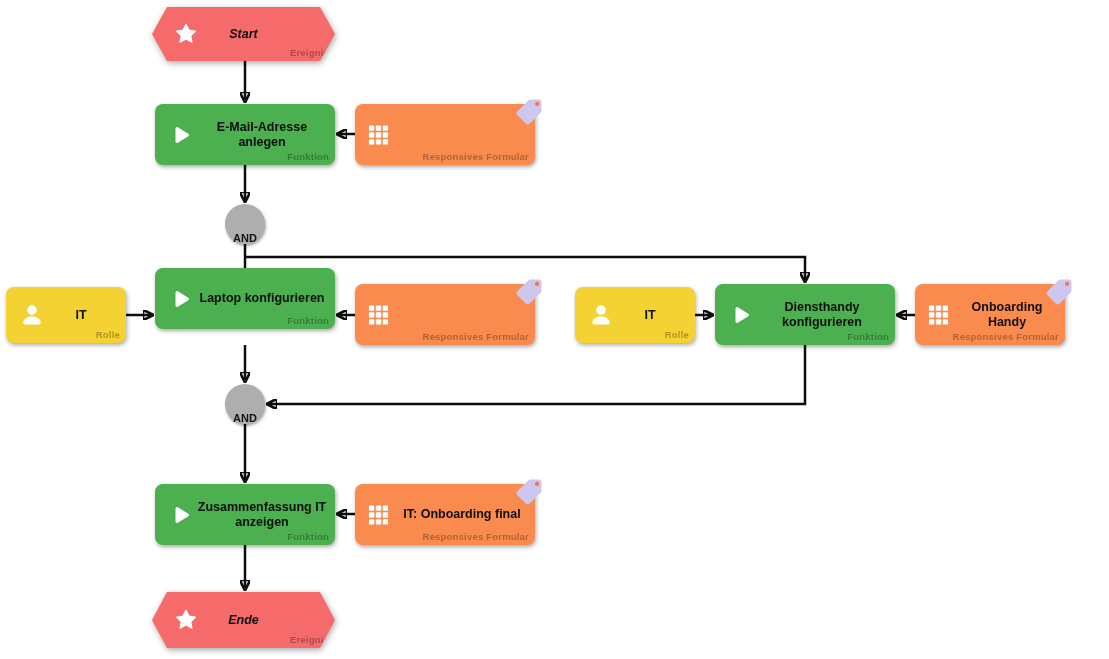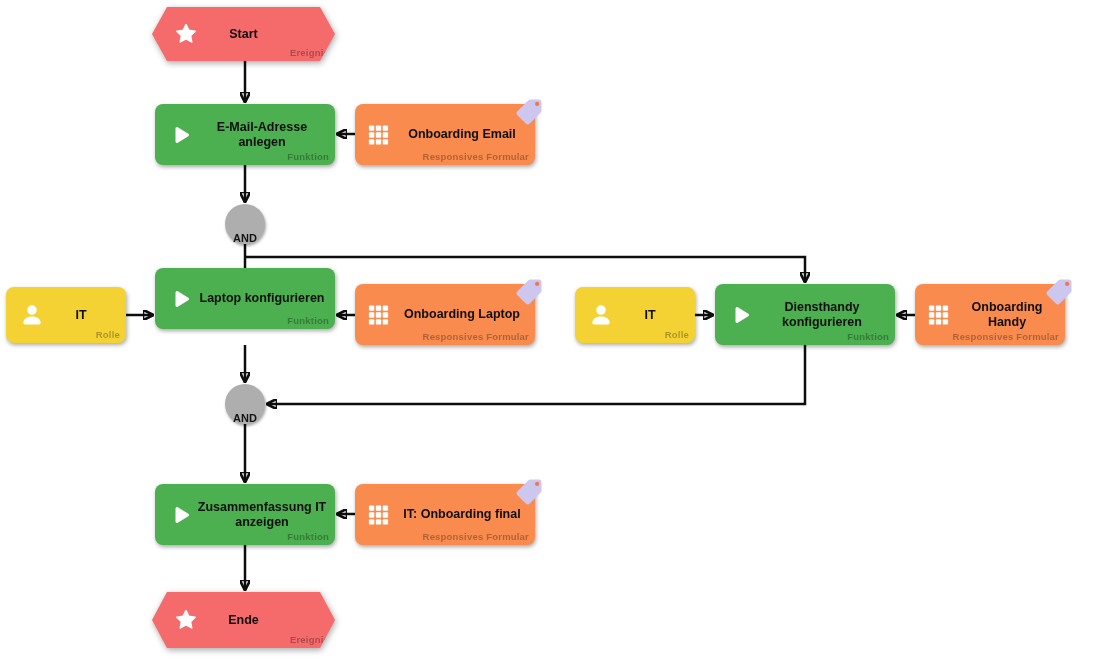--- a/index.html
+++ b/index.html
@@ -20,21 +20,21 @@
     position:relative; width:100%; height:100%; background:#f56a6a;
     clip-path:polygon(15px 0%, calc(100% - 15px) 0%, 100% 50%, calc(100% - 15px) 100%, 15px 100%, 0% 50%);
   }
 
   .title {
     position:absolute; top:0; bottom:0; display:flex; align-items:center; justify-content:center;
     text-align:center; font-weight:bold; font-size:12.5px; color:#0f0f0f; line-height:1.2;
   }
   .func .title, .form .title { left:38px; right:4px; }
   .role .title { left:34px; right:4px;text-align:center; }
-  .event .title { left:15px; right:15px; }
+  .event .title { left:15px; right:15px;font-style:italic; }
 
   .type-label {
     position:absolute; right:6px; bottom:3px;
     font-size:9.5px; font-weight:bold; color:rgba(0,0,0,0.30); letter-spacing:0.2px;
   }
 
   .icon { position:absolute; top:50%; transform:translateY(-50%); display:block; }
   .icon svg { display:block; }
   .icon-play   { left:14px; }
   .icon-star   { left:22px; }
@@ -112,21 +112,20 @@
           <rect x="9.2" y="16.4" width="5.6" height="5.6" rx="1"></rect>
           <rect x="16.4" y="16.4" width="5.6" height="5.6" rx="1"></rect>
         </svg>
     </span>
     <span class="tag">
       <svg width="30" height="30" viewBox="0 0 24 24">
           <path d="M21.41,11.58l-9-9C12.05,2.22,11.55,2,11,2H4C2.9,2,2,2.9,2,4v7c0,0.55,0.22,1.05,0.59,1.42l9,9C11.95,21.78,12.45,22,13,22s1.05-0.22,1.41-0.59l7-7C21.78,14.05,22,13.55,22,13S21.78,11.95,21.41,11.58z" fill="#cdc6ee"></path>
           <circle cx="5.5" cy="5.5" r="1.7" fill="#e9794e"></circle>
         </svg>
     </span>
-    <div class="title">Onboarding Email</div>
     <div class="type-label">Responsives Formular</div>
   </div>
 
   <div class="and" style="left:225px;top:204px">
     <span>AND</span>
   </div>
 
   <div class="node role" style="left:6px;top:287px;width:120px;height:56px">
     <span class="icon icon-person">
       <svg width="26" height="26" viewBox="0 0 24 24" fill="#fff">
@@ -161,21 +160,20 @@
           <rect x="9.2" y="16.4" width="5.6" height="5.6" rx="1"></rect>
           <rect x="16.4" y="16.4" width="5.6" height="5.6" rx="1"></rect>
         </svg>
     </span>
     <span class="tag">
       <svg width="30" height="30" viewBox="0 0 24 24">
           <path d="M21.41,11.58l-9-9C12.05,2.22,11.55,2,11,2H4C2.9,2,2,2.9,2,4v7c0,0.55,0.22,1.05,0.59,1.42l9,9C11.95,21.78,12.45,22,13,22s1.05-0.22,1.41-0.59l7-7C21.78,14.05,22,13.55,22,13S21.78,11.95,21.41,11.58z" fill="#cdc6ee"></path>
           <circle cx="5.5" cy="5.5" r="1.7" fill="#e9794e"></circle>
         </svg>
     </span>
-    <div class="title">Onboarding Laptop</div>
     <div class="type-label">Responsives Formular</div>
   </div>
 
   <div class="node role" style="left:575px;top:287px;width:120px;height:56px">
     <span class="icon icon-person">
       <svg width="26" height="26" viewBox="0 0 24 24" fill="#fff">
           <circle cx="12" cy="7.4" r="4.4"></circle>
           <path d="M12,13.4c-4.9,0-8,2.5-8,5.7c0,0.9,0.7,1.6,1.6,1.6h12.8c0.9,0,1.6-0.7,1.6-1.6C20,15.9,16.9,13.4,12,13.4z"></path>
         </svg>
     </span>

